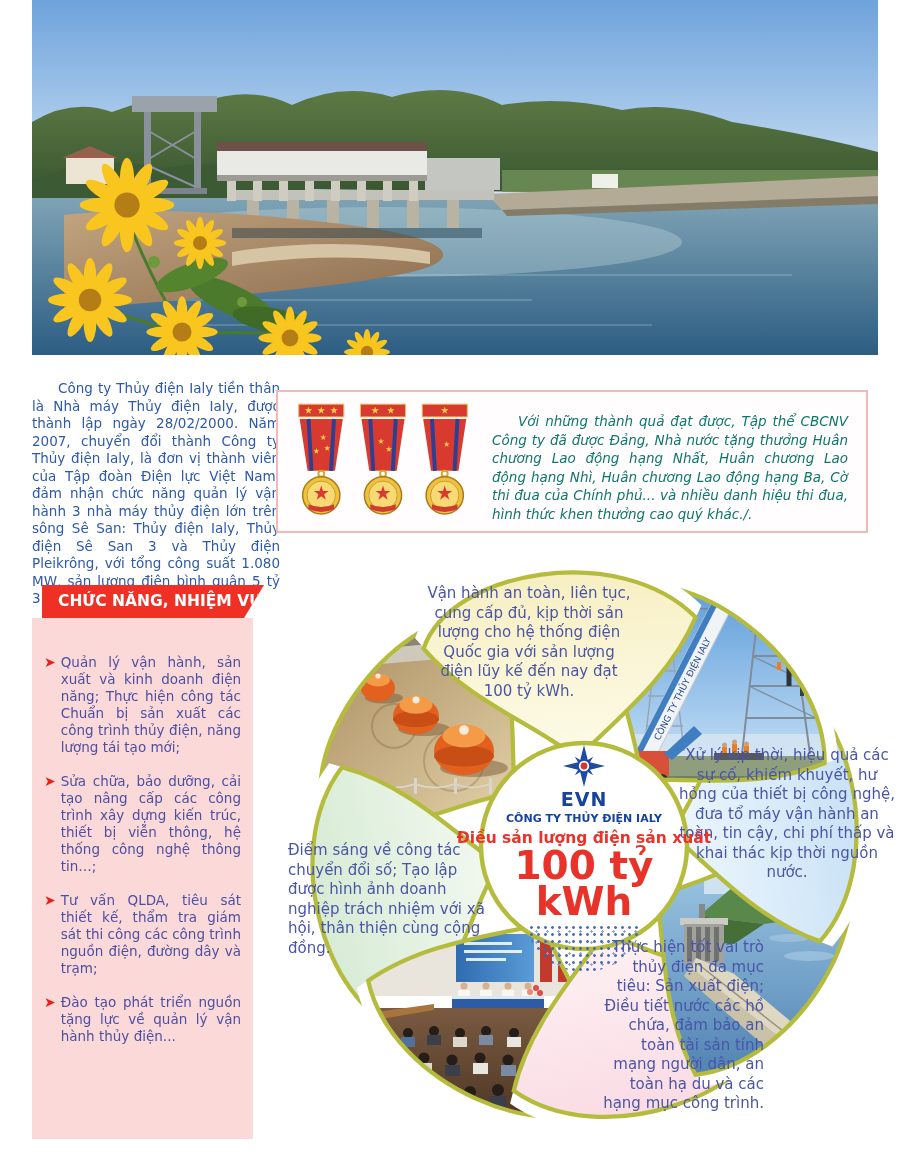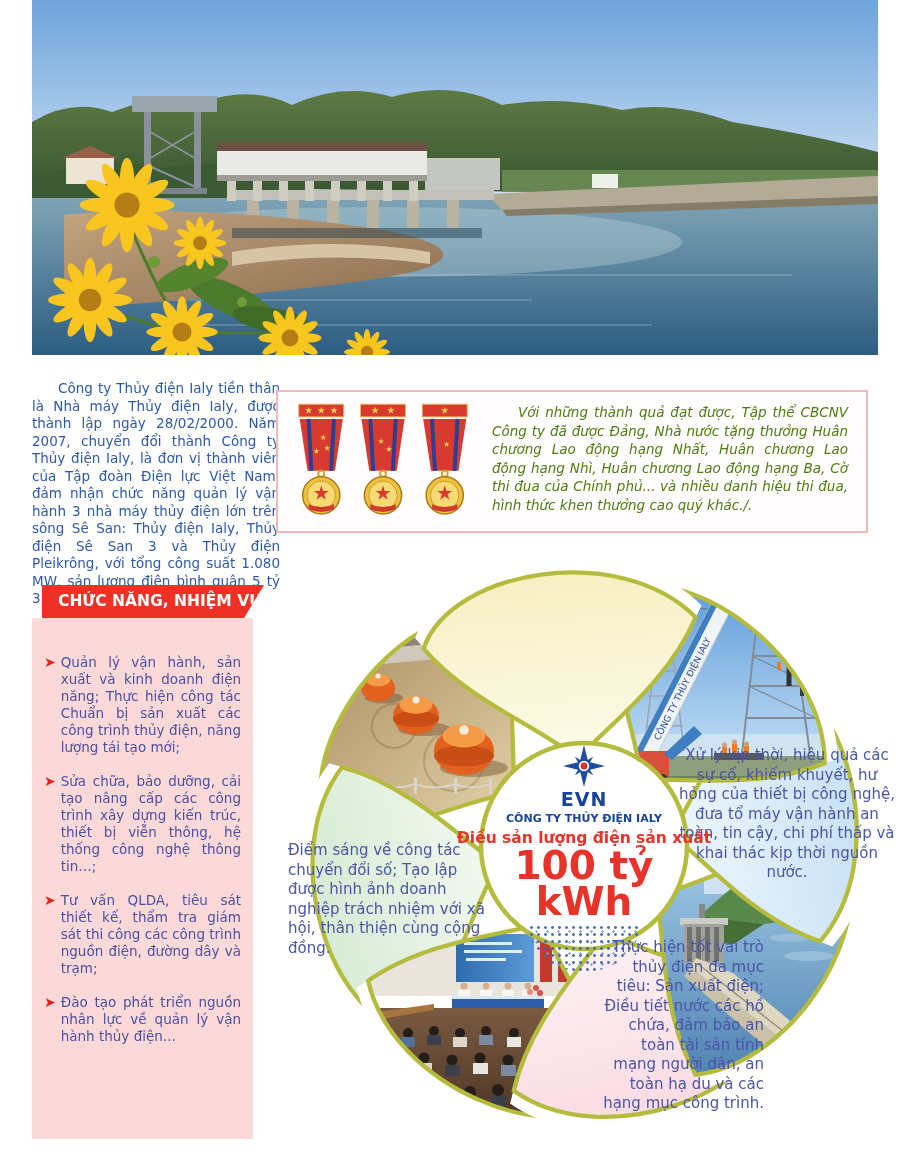--- a/index.html
+++ b/index.html
@@ -11,22 +11,22 @@
 
   
   .intro { position:absolute; left:32px; top:380px; width:248px; color:#2d59ac;
            font-size:13.5px; line-height:17.5px; text-align:justify; }
   .intro p { margin:0; text-indent:26px; }
 
   
   .award-box { position:absolute; left:276px; top:390px; width:592px; height:143px;
                border:2px solid #f2b9b9; background:#fffdfd; box-sizing:border-box; display:flex; }
   .medals { width:210px; display:flex; align-items:center; justify-content:center; }
-  .award-text { flex:1; color:#4d7c0f; font-style:italic; font-size:13.5px; line-height:18.5px;
-                text-align:justify; padding:11px 18px 8px 4px; }
+  .award-text { flex:1; color:#0f766e; font-style:italic; font-size:13.5px; line-height:18.5px;
+                text-align:justify; padding:20px 18px 8px 4px; }
   .award-text p { margin:0; text-indent:26px; }
 
   
   .func-banner { position:absolute; left:42px; top:585px; width:222px; height:33px;
                  background:#ee3124; color:#fff; font-weight:bold; font-size:15.5px;
                  line-height:33px; padding-left:16px; box-sizing:border-box;
                  clip-path:polygon(0 0,100% 0,91% 100%,0 100%); }
   .func-box { position:absolute; left:32px; top:618px; width:221px; height:521px; background:#fbd9d9; }
   .func-list { list-style:none; margin:0; padding:36px 12px 0 12px; }
   .func-list li { display:flex; gap:5px; margin-bottom:17px; color:#4c50a2;
@@ -219,21 +219,21 @@
       <li>
         <span class="arrow">➤</span>
         <span>Sửa chữa, bảo dưỡng, cải tạo nâng cấp các công trình xây dựng kiến trúc, thiết bị viễn thông, hệ thống công nghệ thông tin…;</span>
       </li>
       <li>
         <span class="arrow">➤</span>
         <span>Tư vấn QLDA, tiêu sát thiết kế, thẩm tra giám sát thi công các công trình nguồn điện, đường dây và trạm;</span>
       </li>
       <li>
         <span class="arrow">➤</span>
-        <span>Đào tạo phát triển nguồn nhân lực về quản lý vận hành thủy điện...</span>
+        <span>Đào tạo phát triển nguồn tặng lực về quản lý vận hành thủy điện...</span>
       </li>
     </ul>
   </div>
 
   <div class="flower">
     <svg width="620" height="620" viewBox="-310 -304 620 620">
       <defs>
         <path id="petal" d="M 0 -92 C -40 -130 -110 -160 -154 -219 C -120 -300 60 -318 134 -232 C 100 -165 30 -122 0 -92 Z"></path>
         <linearGradient id="gCream" x1="0" y1="0" x2="0" y2="1">
           <stop offset="0" stop-color="#f7efc2"></stop>
@@ -508,20 +508,21 @@
       </g>
 
       <g>
         <use href="#petal" xlink:href="#petal" transform="rotate(-4)" fill="#ffffff"></use>
         <use href="#petal" xlink:href="#petal" transform="rotate(-4) scale(0.95)" fill="url(#gCream)" stroke="#b5bc3d" stroke-width="4.5"></use>
       </g>
 
       <circle cx="0" cy="0" r="103" fill="#ffffff" stroke="#b5bc3d" stroke-width="4.5"></circle>
     </svg>
 
+    <div class="petal-text" id="pt-top">Vận hành an toàn, liên tục, cung cấp đủ, kịp thời sản lượng cho hệ thống điện Quốc gia với sản lượng điện lũy kế đến nay đạt 100 tỷ kWh.</div>
     <div class="petal-text" id="pt-right">Xử lý kịp thời, hiệu quả các sự cố, khiếm khuyết, hư hỏng của thiết bị công nghệ, đưa tổ máy vận hành an toàn, tin cậy, chi phí thấp và khai thác kịp thời nguồn nước.</div>
     <div class="petal-text" id="pt-left">Điểm sáng về công tác chuyển đổi số; Tạo lập được hình ảnh doanh nghiệp trách nhiệm với xã hội, thân thiện cùng cộng đồng.</div>
     <div class="petal-text" id="pt-bottom">Thực hiện tốt vai trò thủy điện đa mục tiêu: Sản xuất điện; Điều tiết nước các hồ chứa, đảm bảo an toàn tài sản tính mạng người dân, an toàn hạ du và các hạng mục công trình.</div>
 
     <div class="center-col">
       <div class="evn-logo">
         <svg width="44" height="44" viewBox="0 0 44 44">
           <path d="M22,1 L26.2,17.8 L43,22 L26.2,26.2 L22,43 L17.8,26.2 L1,22 L17.8,17.8 Z" fill="#1d4ca0"></path>
           <path d="M22,9 L24.6,19.4 L35,22 L24.6,24.6 L22,35 L19.4,24.6 L9,22 L19.4,19.4 Z" transform="rotate(45 22 22)" fill="#1d4ca0"></path>
           <circle cx="22" cy="22" r="5.2" fill="#ffffff"></circle>

